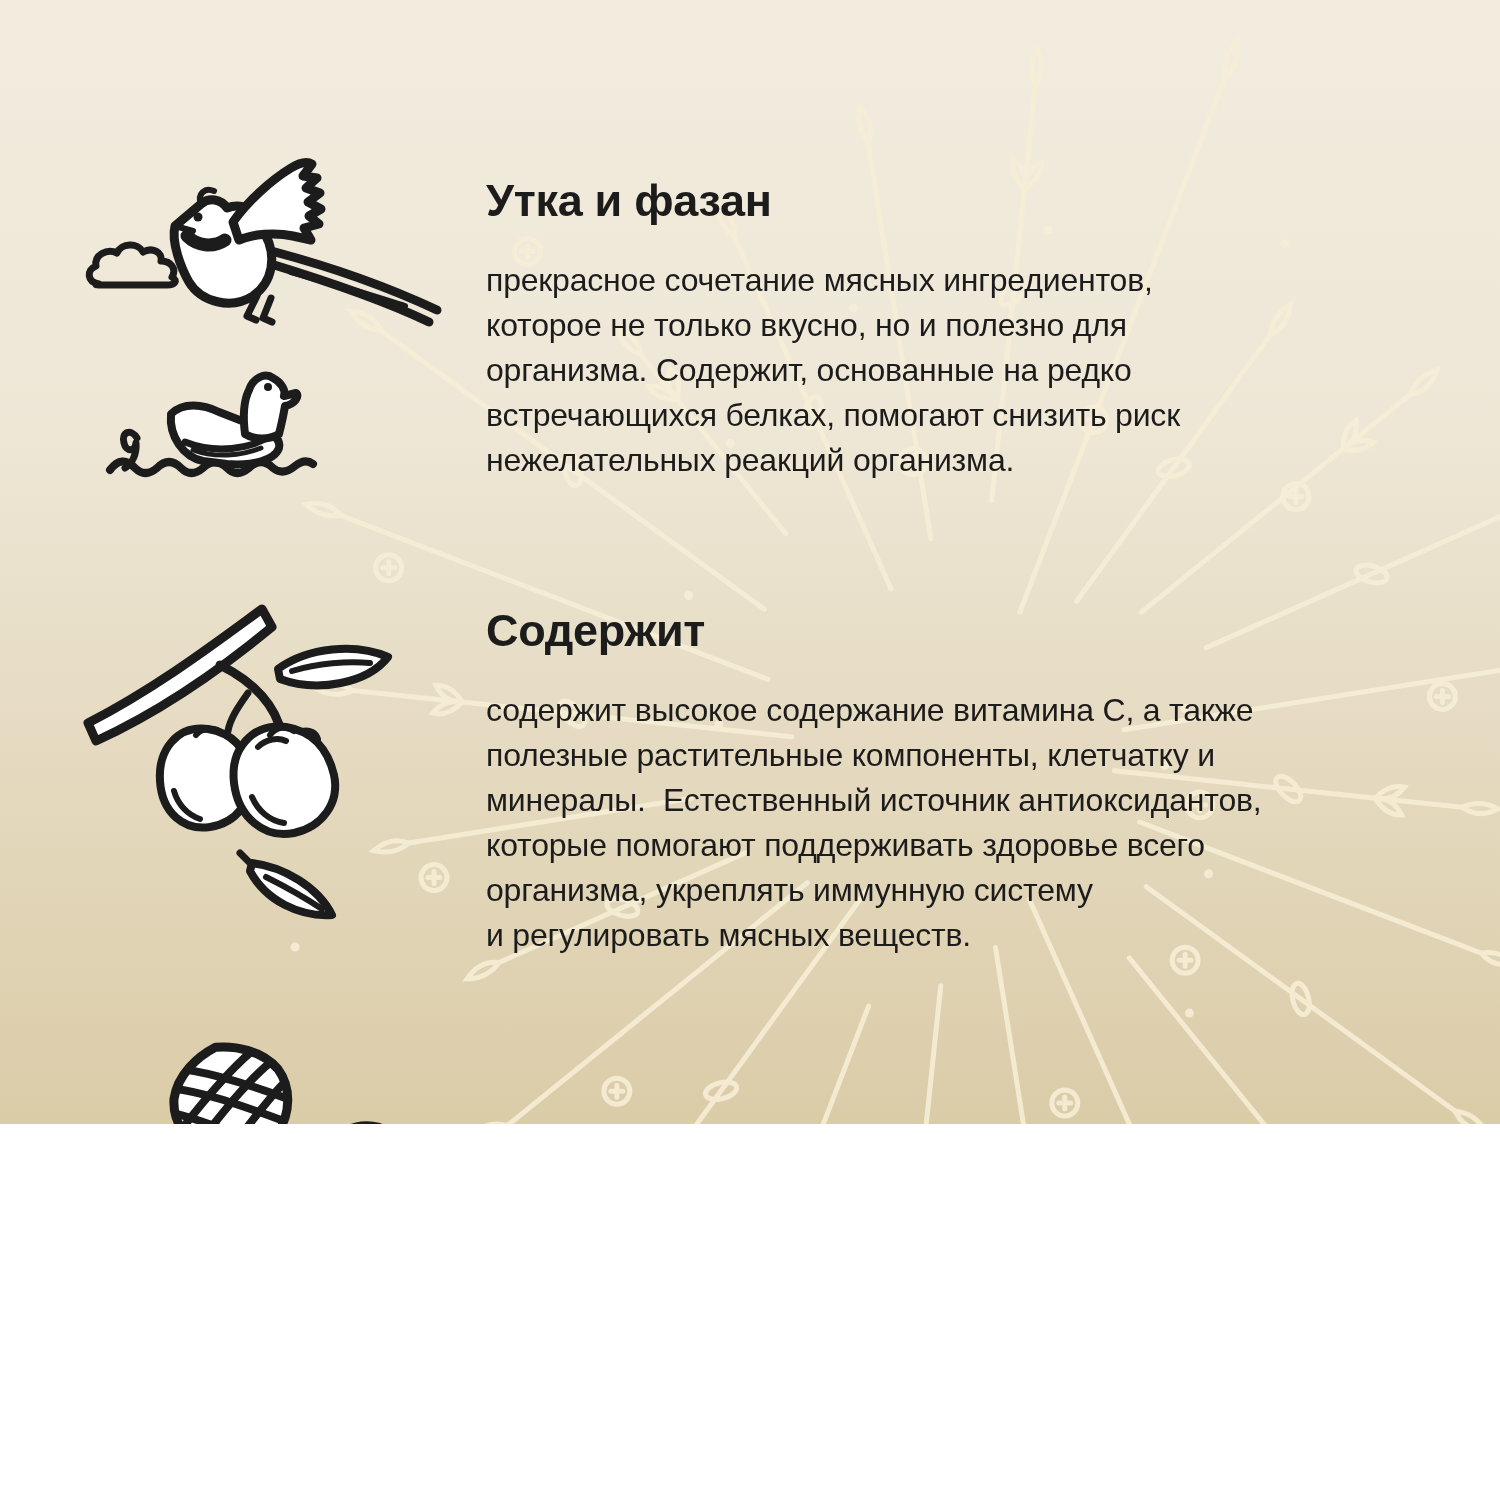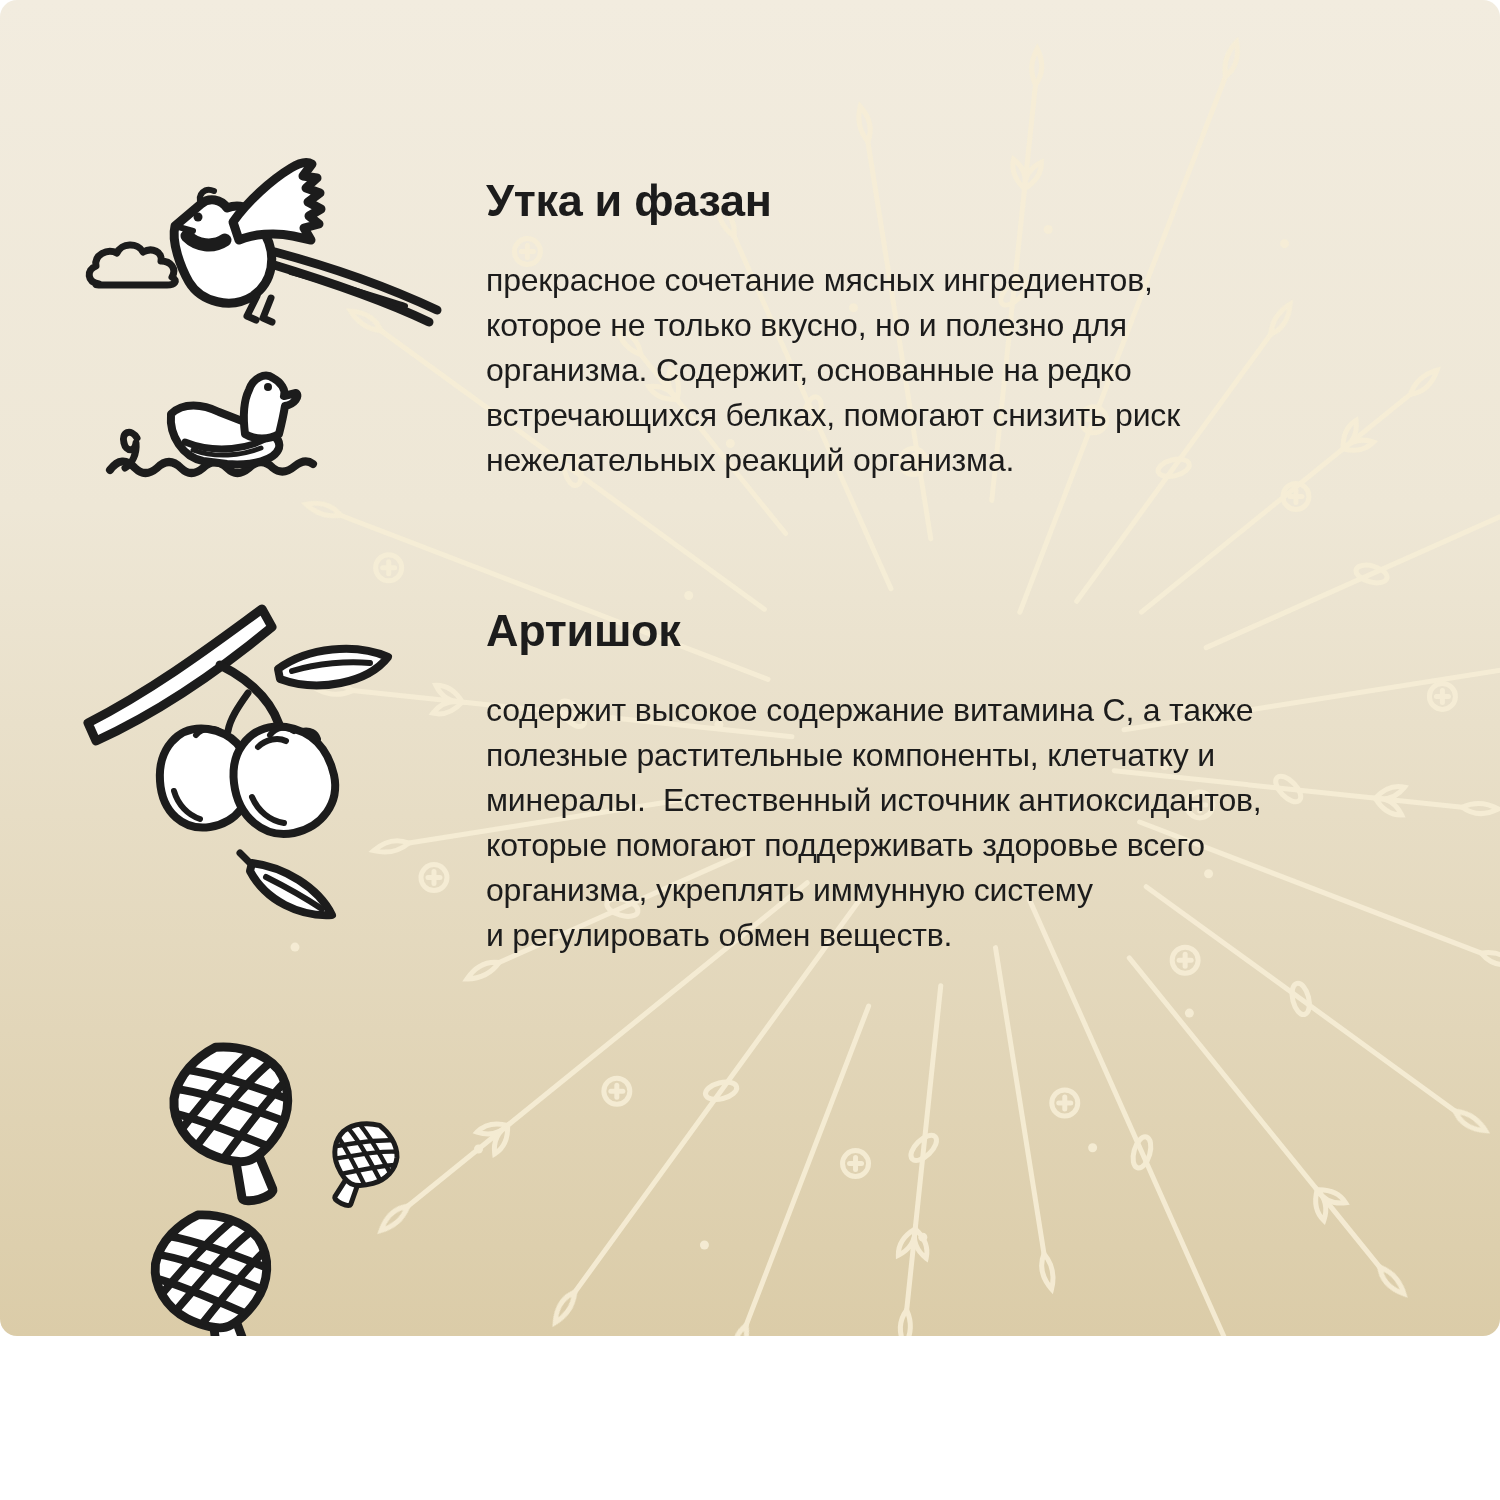--- a/index.html
+++ b/index.html
@@ -7,24 +7,23 @@
     --bg-mid:#eee7d6;
     --bg-bottom:#dbcca8;
     --ink:#1c1c1c;
     --ill-fill:#ffffff;
     --wm:#f6eed6;
   }
   html,body{margin:0;padding:0;}
   body{font-family:"Liberation Sans", sans-serif;}
   .canvas{
     position:relative;
-    width:1500px;height:1336px;
+    width:1500px;height:1124px;
     overflow:hidden;
     background:linear-gradient(180deg,var(--bg-top) 0%,var(--bg-mid) 38%,var(--bg-bottom) 100%);
-    border-radius:17px;
   }
   #watermark{position:absolute;left:0;top:0;width:1500px;height:1500px;display:block;}
   .illo{position:absolute;margin:0;padding:0;}
   .illo svg{display:block;width:100%;height:100%;overflow:visible;}
   #illo-bird{left:85px;top:150px;width:385px;height:340px;}
   #illo-acerola{left:70px;top:605px;width:330px;height:330px;}
   #illo-artichoke{left:150px;top:1040px;width:290px;height:320px;}
   .ink{stroke:var(--ink);fill:none;stroke-linecap:round;stroke-linejoin:round;}
   .wfill{fill:var(--ill-fill);}
   .bfill{fill:var(--ink);stroke:none;}
@@ -262,23 +261,23 @@
   <section class="text-block" id="section-duck-pheasant">
     <h2>Утка и фазан</h2>
     <p>прекрасное сочетание мясных ингредиентов,
 которое не только вкусно, но и полезно для
 организма. Содержит, основанные на редко
 встречающихся белках, помогают снизить риск
 нежелательных реакций организма.</p>
   </section>
 
   <section class="text-block" id="section-acerola">
-    <h2>Артишок</h2>
+    <h2>Содержит</h2>
     <p>содержит высокое содержание витамина С, а также
 полезные растительные компоненты, клетчатку и
 минералы.  Естественный источник антиоксидантов,
 которые помогают поддерживать здоровье всего
 организма, укреплять иммунную систему
-и регулировать обмен веществ.</p>
+и регулировать мясных веществ.</p>
   </section>
 
 
 </div>
 
 </body></html>

